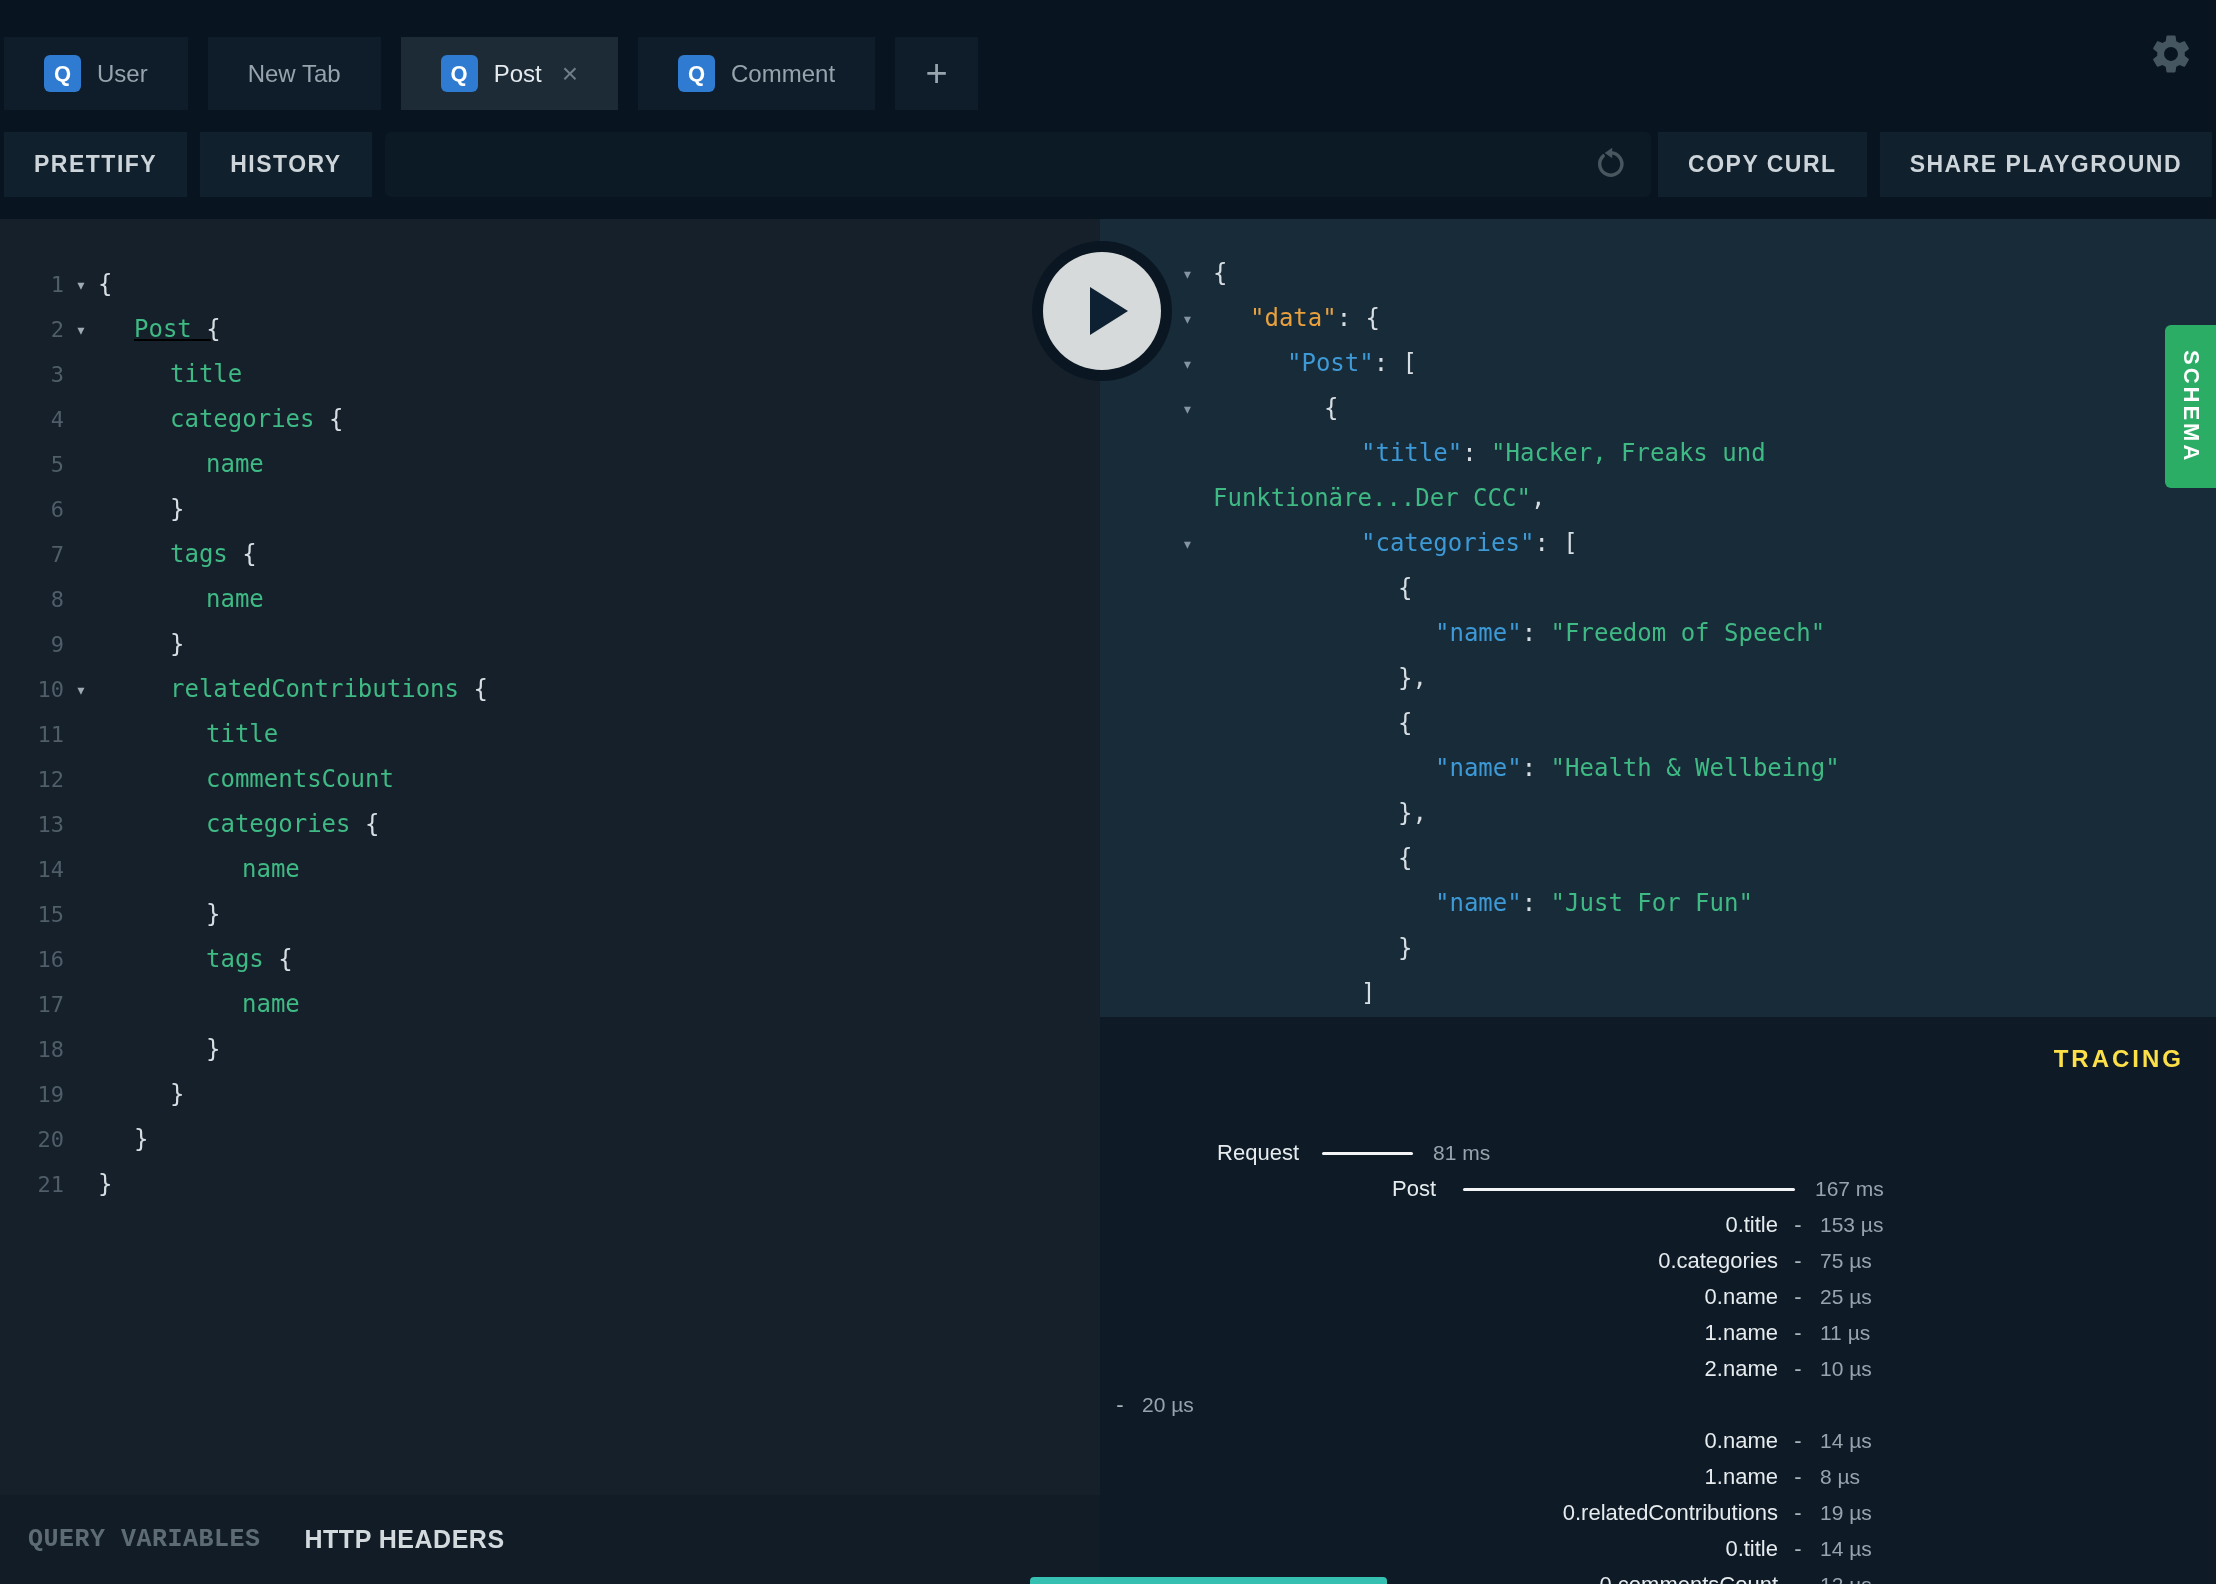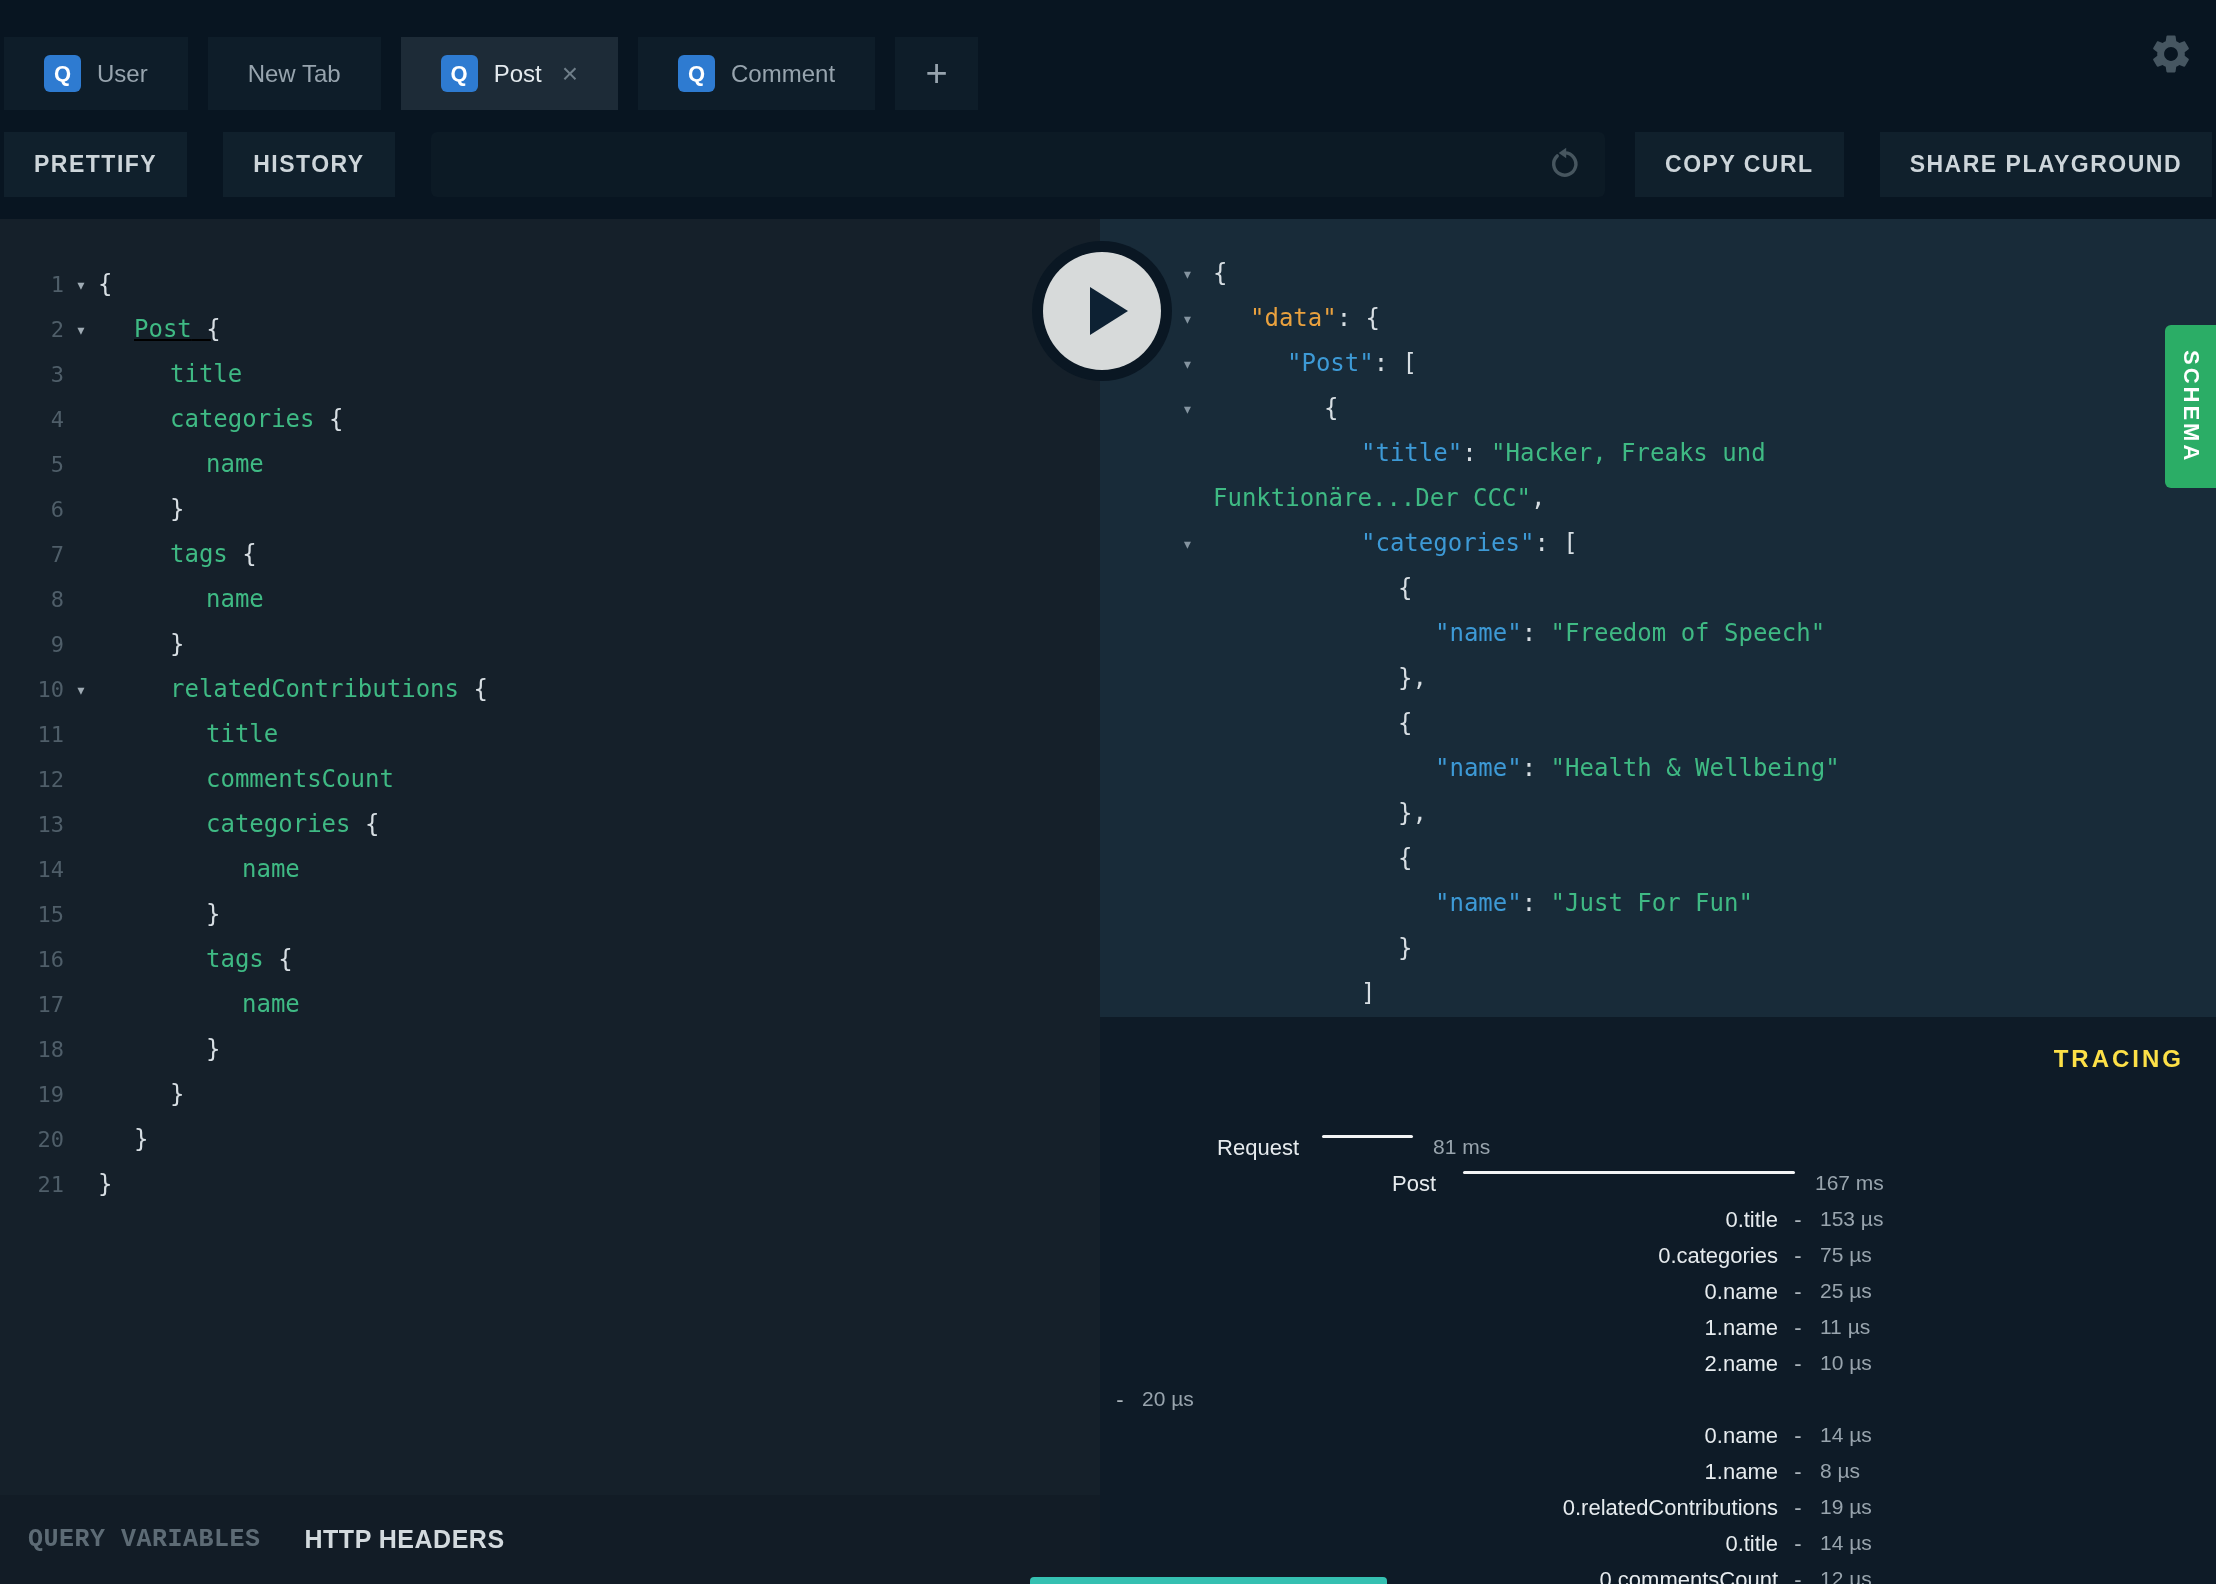--- a/index.html
+++ b/index.html
@@ -64,21 +64,21 @@
     cursor: pointer;
     padding: 0;
   }
 
   
   .toolbar {
     height: 109px;
     background: #081521;
     display: flex;
     align-items: center;
-    gap: 36px;
+    gap: 13px;
     padding: 0 4px;
   }
   .tbtn {
     height: 65px;
     background: #10202c;
     border: none;
     color: #cdd5da;
     font-family: "Liberation Sans", sans-serif;
     font-size: 23px;
     font-weight: 600;
@@ -192,21 +192,21 @@
   .tracing-title {
     text-align: right;
     padding-right: 32px;
     color: #fde047;
     font-size: 24px;
     font-weight: 600;
     letter-spacing: 3px;
     height: 30px;
   }
   .tracing-rows { margin-top: 60px; }
-  .trow { display: flex; height: 36px; font-size: 22px; color: #e6ebee; }
+  .trow { display: flex; align-items: center; height: 36px; font-size: 22px; color: #e6ebee; }
   .tlabel { width: 678px; flex: none; text-align: right; white-space: nowrap; }
   .tdash { width: 20px; flex: none; margin-left: 10px; text-align: center; color: #aab4bb; }
   .tval { margin-left: 12px; color: #98a4ad; font-size: 21px; white-space: nowrap; }
   .tbar { height: 3px; background: #f2f4f5; border-radius: 2px; flex: none; }
   .trow.request .tlabel { width: 199px; }
   .trow.request .tbar { width: 91px; margin-left: 23px; }
   .trow.request .tval { margin-left: 20px; }
   .trow.post .tlabel { width: 336px; }
   .trow.post .tbar { width: 332px; margin-left: 27px; }
   .trow.post .tval { margin-left: 20px; }

